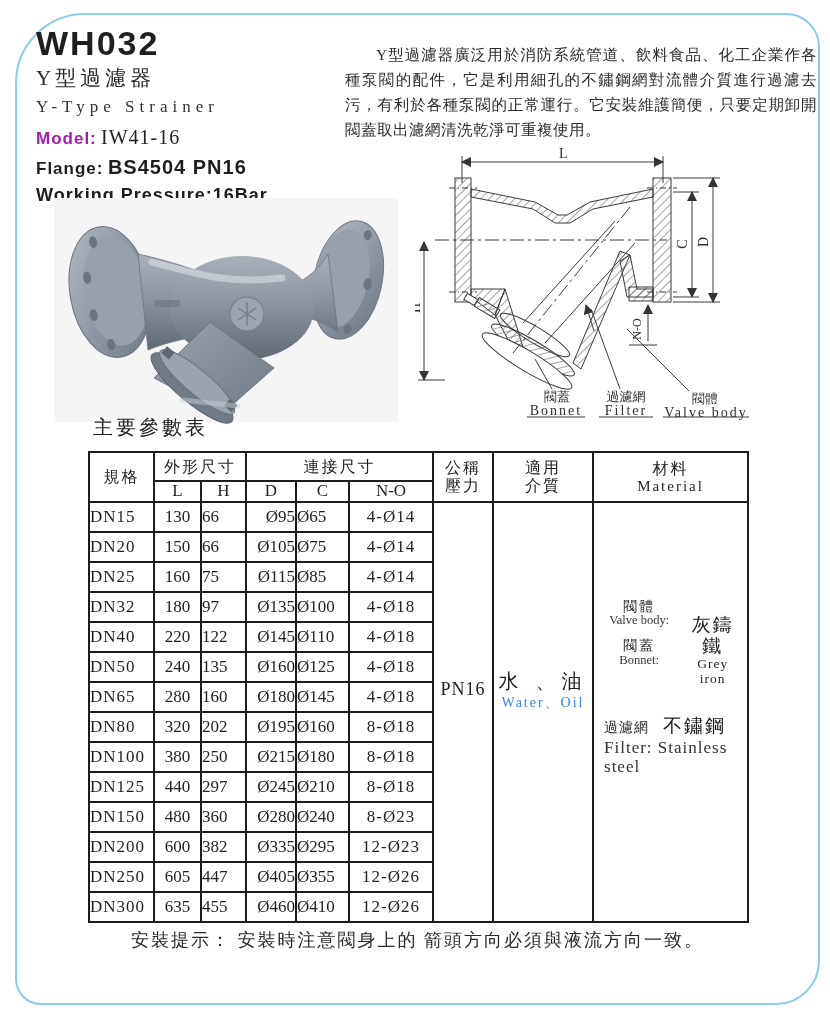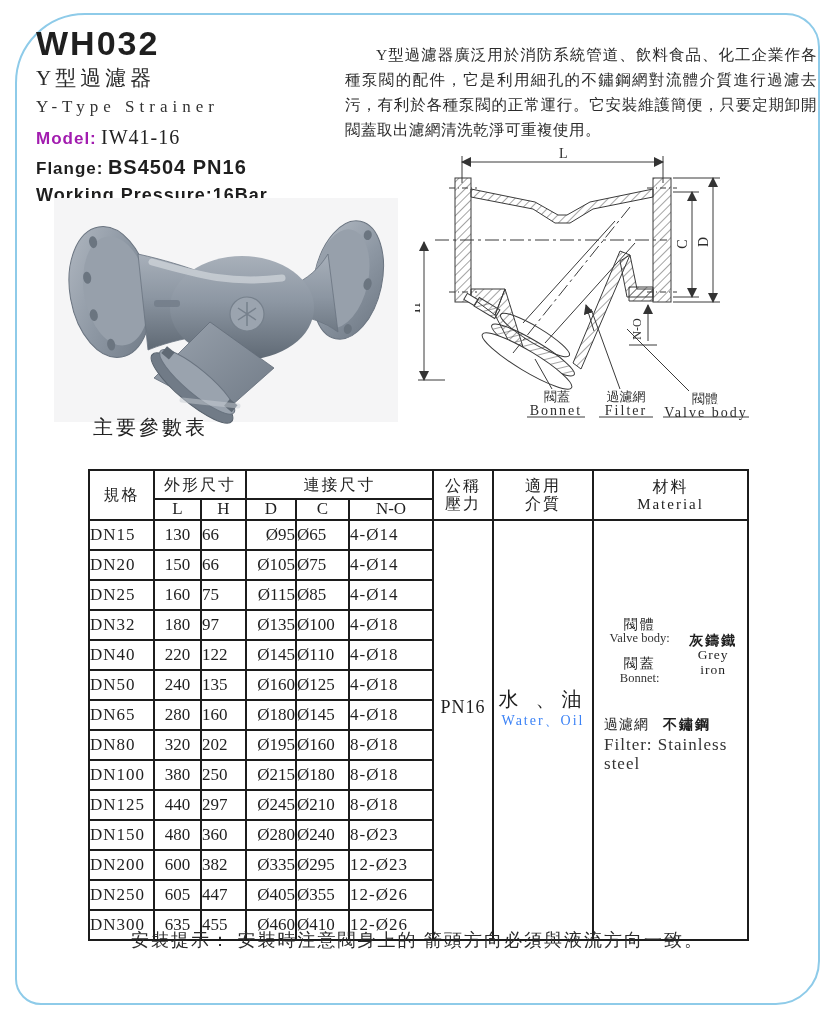--- a/index.html
+++ b/index.html
@@ -22,48 +22,48 @@
   
   .desc{position:absolute;left:345px;top:42px;width:472px;font-size:15.5px;line-height:25px;text-indent:2em;letter-spacing:0.5px;color:#2c2c2c;text-align:justify;}
 
   
   .photo{position:absolute;left:42px;top:192px;}
   .draw{position:absolute;left:415px;top:145px;}
   .draw text{fill:#2e2e2e;}
 
   
   .tbl-head{position:absolute;left:93px;top:414px;font-size:20px;letter-spacing:3px;color:#222;}
-  table.spec{position:absolute;left:88px;top:451px;border-collapse:collapse;table-layout:fixed;width:659px;font-size:17px;color:#1f1f1f;margin-top:18px;}
+  table.spec{position:absolute;left:88px;top:451px;border-collapse:collapse;table-layout:fixed;width:659px;font-size:17px;color:#1f1f1f;}
   table.spec th,table.spec td{border:2px solid #1c1c1c;padding:0;line-height:1.1;font-weight:normal;}
   table.spec tr.gh th{height:27px;font-size:16px;letter-spacing:2px;}
   table.spec tr.sh th{height:19px;font-size:17px;}
   table.spec tbody td{height:28px;}
   td.col-dn{text-align:left;padding-left:5px;letter-spacing:1px;border-radius:14px;}
   td.col-l{text-align:center;}
   td.col-h{text-align:left;padding-right:9px;border-radius:7px;}
   td.col-d{text-align:right;padding-left:2px;border-radius:8px;}
   td.col-c{text-align:left;padding-left:4px;}
-  td.col-no{letter-spacing:1px;}
+  td.col-no{text-align:center;letter-spacing:1px;}
   th.two-line{font-size:16px;letter-spacing:2px;line-height:1.35;}
   th .en-sub{display:block;font-size:15px;letter-spacing:2px;}
   td.pressure-cell{text-align:center;font-size:18px;letter-spacing:1px;vertical-align:middle;}
   td.pressure-cell .inner{transform:translateY(-22px);}
   td.medium-cell{text-align:center;vertical-align:middle;}
   td.medium-cell .inner{transform:translateY(-22px);}
   .med-zh{font-size:20px;letter-spacing:6px;}
   .med-en{font-size:14px;letter-spacing:2px;margin-top:3px;color:#3b82f6;}
   td.material-cell{vertical-align:top;}
   .mat-wrap{padding:96px 6px 0 10px;}
   .mat-top{display:flex;align-items:flex-start;}
   .mat-left{width:78px;text-align:center;}
   .mat-left .zh{font-size:14px;letter-spacing:2px;}
   .mat-left .en{font-size:12.5px;letter-spacing:0px;color:#333;}
   .mat-left .mt{margin-top:10px;}
   .mat-right{margin-left:10px;margin-top:16px;text-align:center;}
-  .zh-big{font-size:14px;font-weight:bold;letter-spacing:2px;}
+  .zh-big{font-size:19px;font-weight:normal;letter-spacing:2px;}
   .mat-right .en{font-size:13.5px;letter-spacing:1px;}
   .mat-bottom{margin-top:30px;}
   .mat-bottom .line1 .zh{font-size:14px;letter-spacing:1px;margin-right:14px;}
   .mat-bottom .line2{font-size:17px;letter-spacing:1px;margin-top:2px;color:#333;}
 
   
   .footer{position:absolute;left:88px;top:928px;width:659px;text-align:center;font-size:18px;letter-spacing:2px;color:#2a2a2a;}
 </style>
 </head>
 <body>

